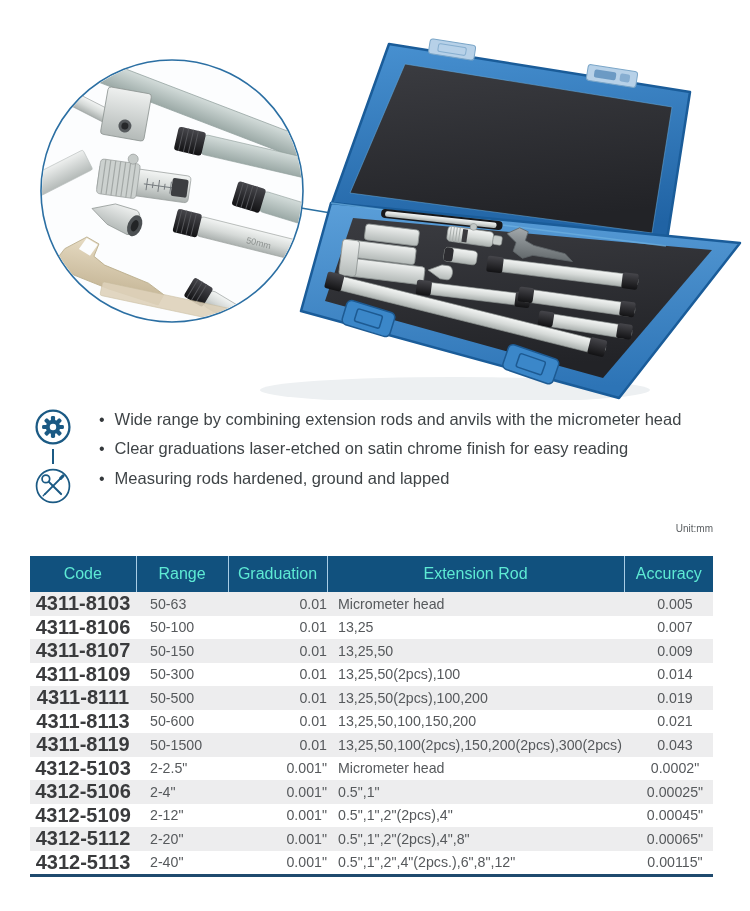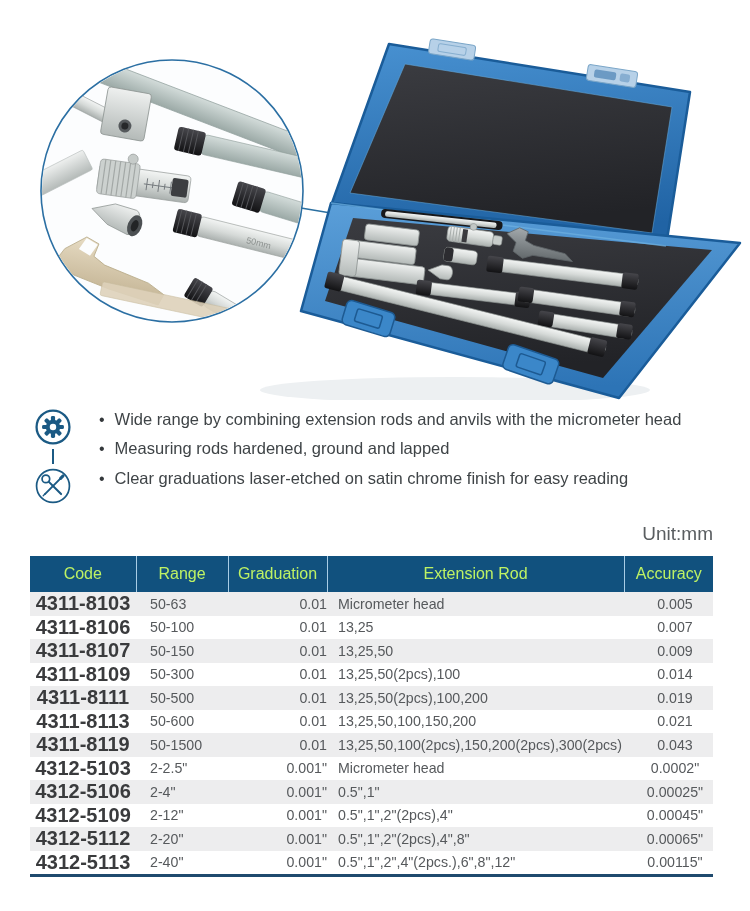--- a/index.html
+++ b/index.html
@@ -11,27 +11,27 @@
 
   
   .features { position:absolute; left:0; top:408px; width:750px; height:118px; }
   .icon-col { position:absolute; left:33px; top:0; width:40px; display:flex; flex-direction:column; align-items:center; }
   .icon-link { width:2px; height:15px; background:#1b5a84; margin:3px 0; }
   .bullet-list { list-style:none; margin:0; padding:0; position:absolute; left:99px; top:-3px; width:645px; }
   .bullet-list li { font-size:16.5px; color:#3f4447; line-height:29.4px; white-space:nowrap; }
   .bullet-list .dot { color:#34383b; margin-right:10px; font-size:16px; }
 
   .unit { position:absolute; top:523px; left:30px; width:683px; text-align:right;
-          font-size:19px; color:#5a5e61; }
+          font-size:10px; color:#5a5e61; }
 
   
   .spec-table { position:absolute; top:556px; left:30px; width:683px;
                 border-collapse:collapse; table-layout:fixed;
                 border-bottom:3px solid #1f4a6e; }
-  .spec-table th { background:#11517e; color:#bef264; font-weight:normal; font-size:16px;
+  .spec-table th { background:#11517e; color:#5eead4; font-weight:normal; font-size:16px;
                    height:36px; padding:0; border-left:1.5px solid #a8cde6; }
   .spec-table th:first-child { border-left:none; }
   .spec-table td { height:23.5px; padding:0; font-size:14.2px; color:#56595c; overflow:hidden; white-space:nowrap; }
   .spec-table tbody tr:nth-child(odd) td { background:#ededee; }
   .spec-table tbody tr:nth-child(even) td { background:#ffffff; }
   td.c0 { text-align:center; font-weight:bold; color:#3a3b3d; font-size:20px; }
   td.c1 { padding-left:14px; }
   td.c2 { text-align:right; }
   td.c3 { padding-left:11px; }
   td.c4 { padding-left:13px;text-align:center; }
@@ -272,22 +272,22 @@
           <circle cx="-7.5" cy="-7.5" r="4" stroke-width="1.8"></circle>
           <path d="M-4.6,-4.6 L8.5,8.5" stroke-width="2.2"></path>
           <path d="M8,-8 L-8.5,8.5" stroke-width="2"></path>
           <path d="M8,-8 l2.6,-2.6" stroke-width="3.2"></path>
           <path d="M-8.5,8.5 l-1.8,1.8" stroke-width="1.4"></path>
         </g>
       </svg>
     </div>
     <ul class="bullet-list">
       <li><span class="dot">•</span><span>Wide range by combining extension rods and anvils with the micrometer head</span></li>
+      <li><span class="dot">•</span><span>Clear graduations laser-etched on satin chrome finish for easy reading</span></li>
       <li><span class="dot">•</span><span>Measuring rods hardened, ground and lapped</span></li>
-      <li><span class="dot">•</span><span>Clear graduations laser-etched on satin chrome finish for easy reading</span></li>
     </ul>
   </div>
 
   <div class="unit">Unit:mm</div>
 
   <table class="spec-table">
     <colgroup>
         <col style="width:106px">
         <col style="width:92px">
         <col style="width:99px">

